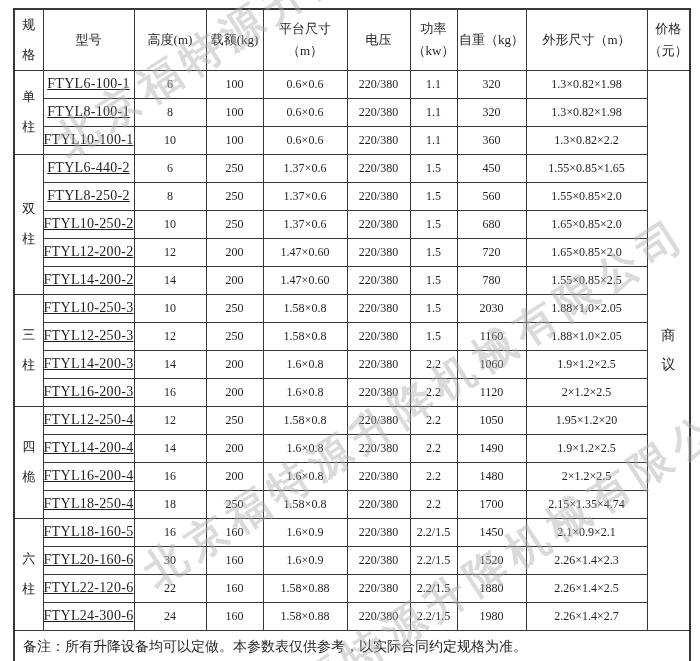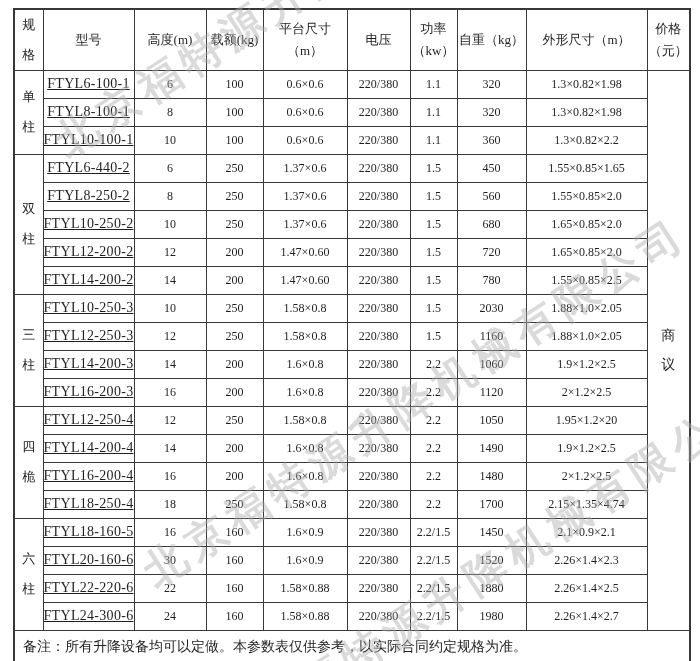--- a/index.html
+++ b/index.html
@@ -276,21 +276,21 @@
           <td class="model">FTYL20-160-6</td>
           <td>30</td>
           <td>160</td>
           <td>1.6×0.9</td>
           <td>220/380</td>
           <td>2.2/1.5</td>
           <td>1520</td>
           <td>2.26×1.4×2.3</td>
         </tr>
         <tr>
-          <td class="model">FTYL22-220-6</td>
+          <td class="model">FTYL22-120-6</td>
           <td>22</td>
           <td>160</td>
           <td>1.58×0.88</td>
           <td>220/380</td>
           <td>2.2/1.5</td>
           <td>1880</td>
           <td>2.26×1.4×2.5</td>
         </tr>
         <tr>
           <td class="model">FTYL24-300-6</td>

